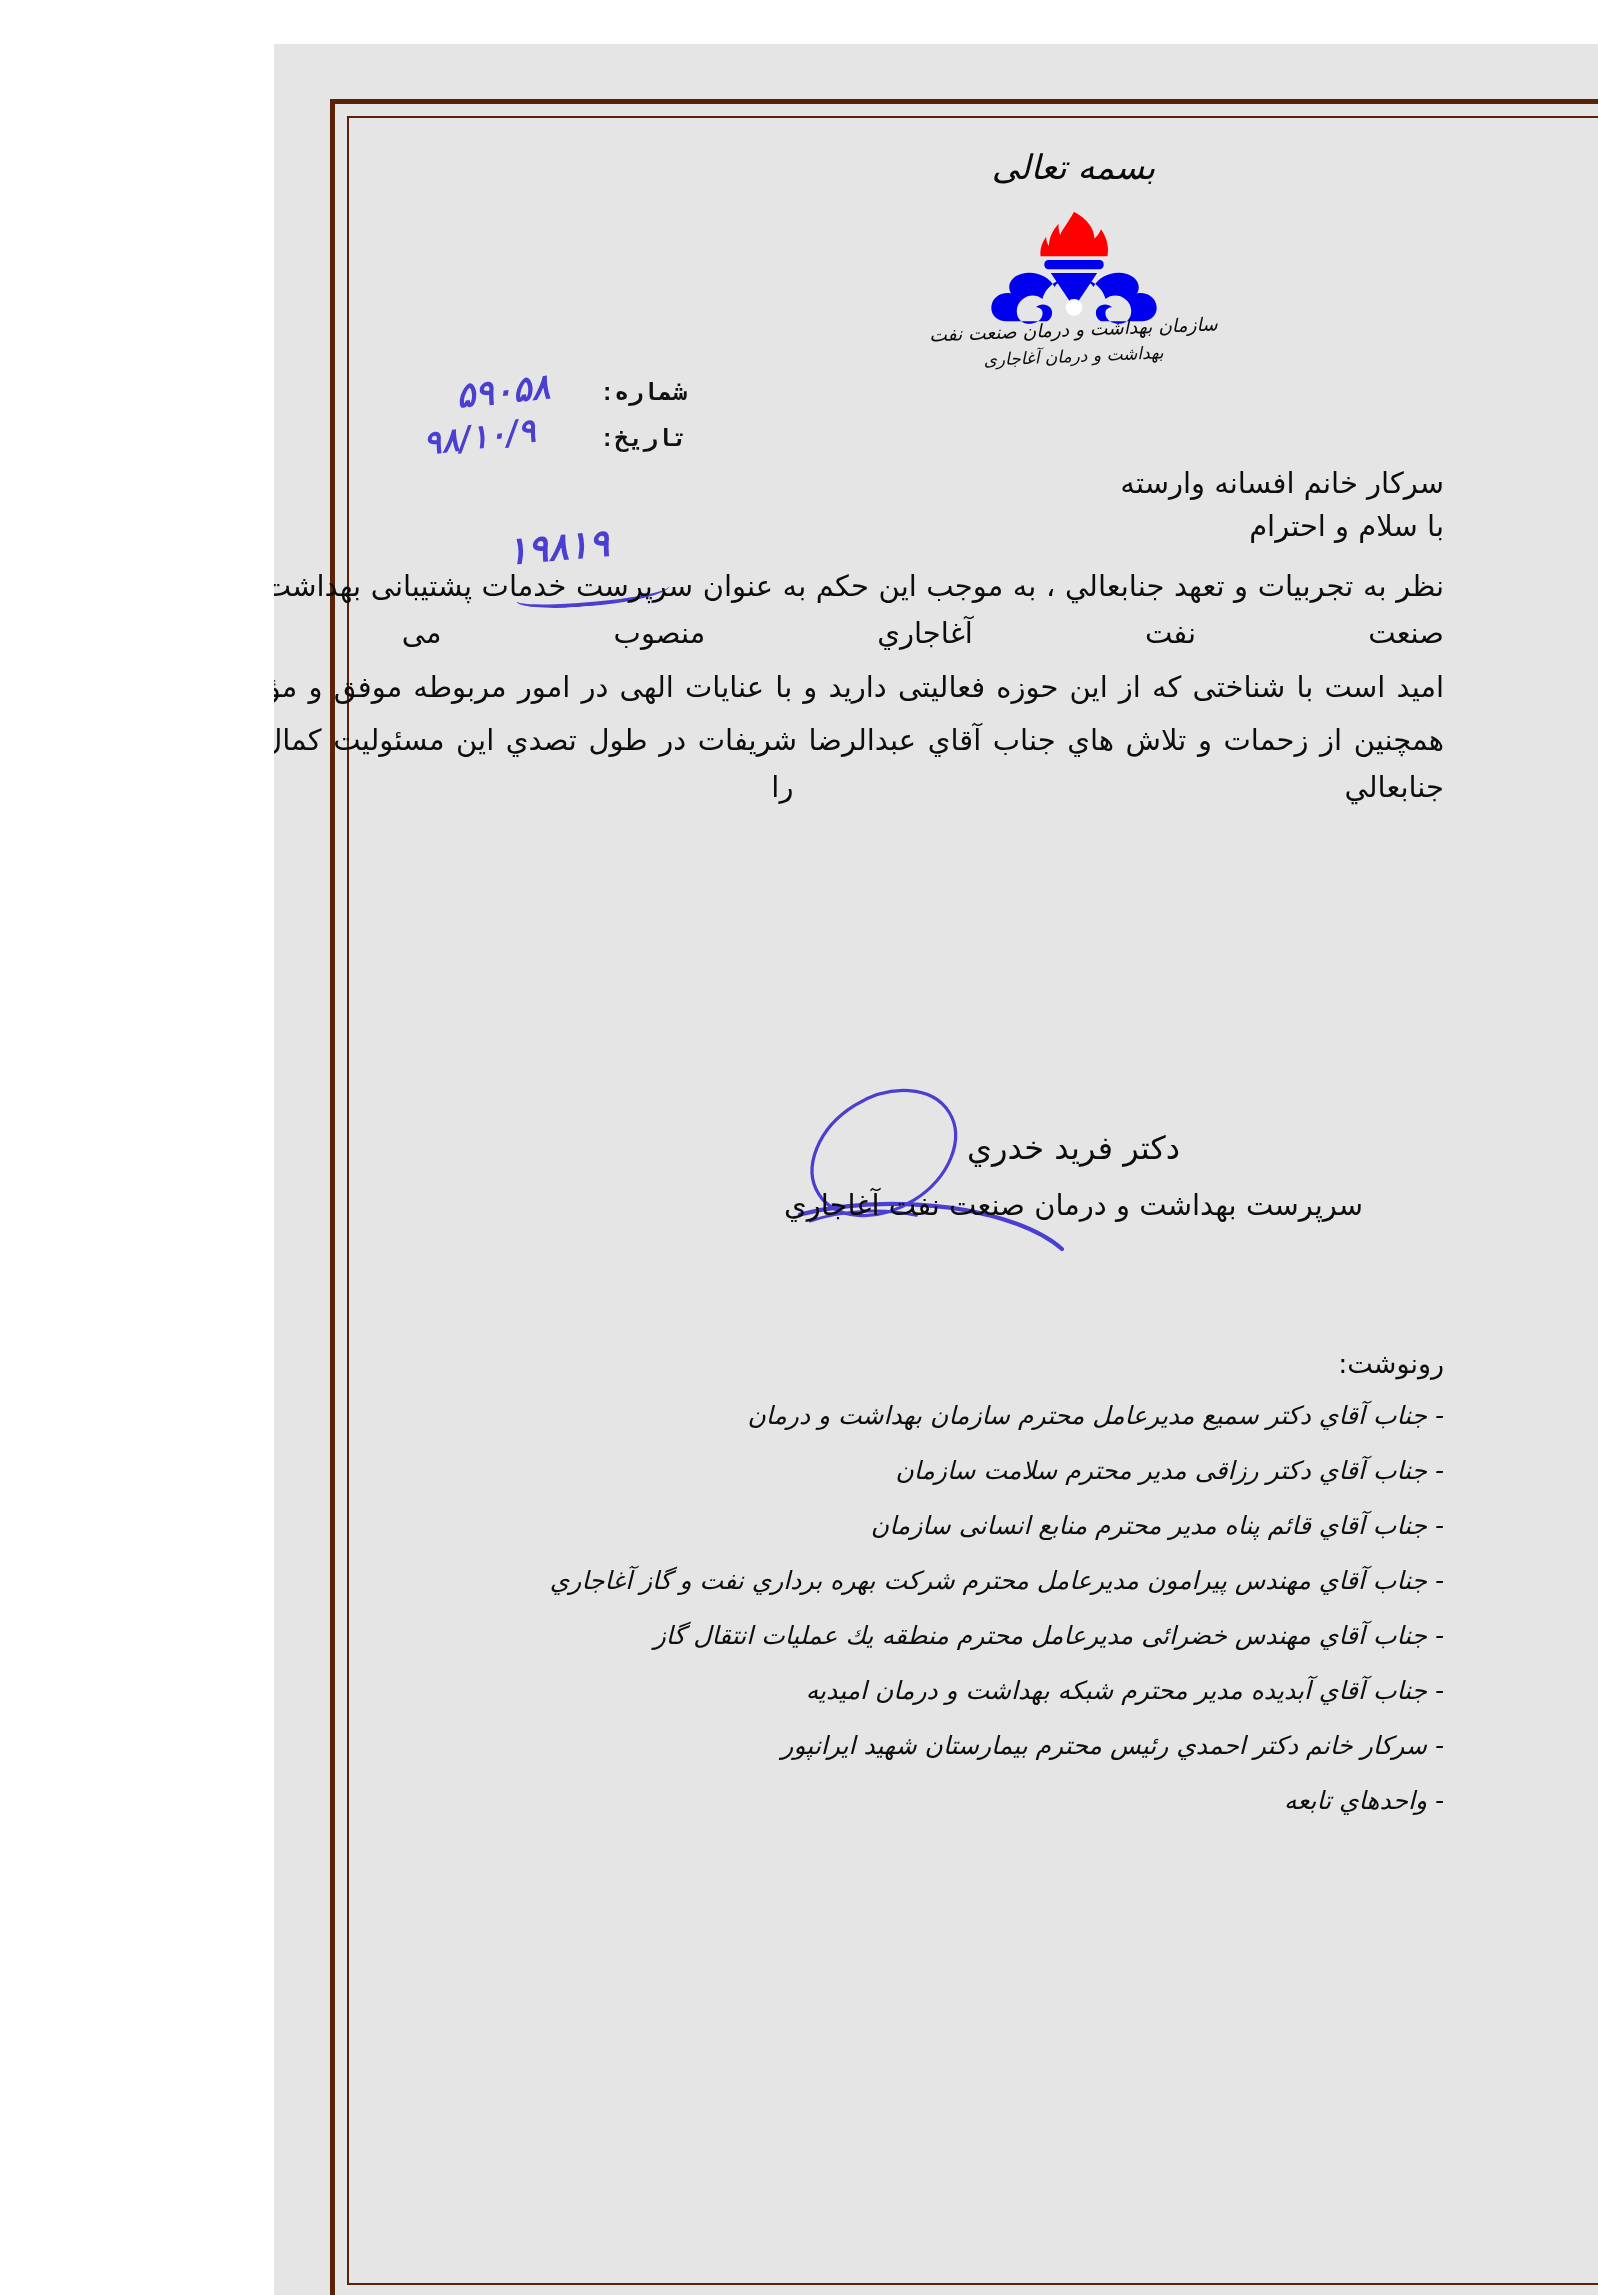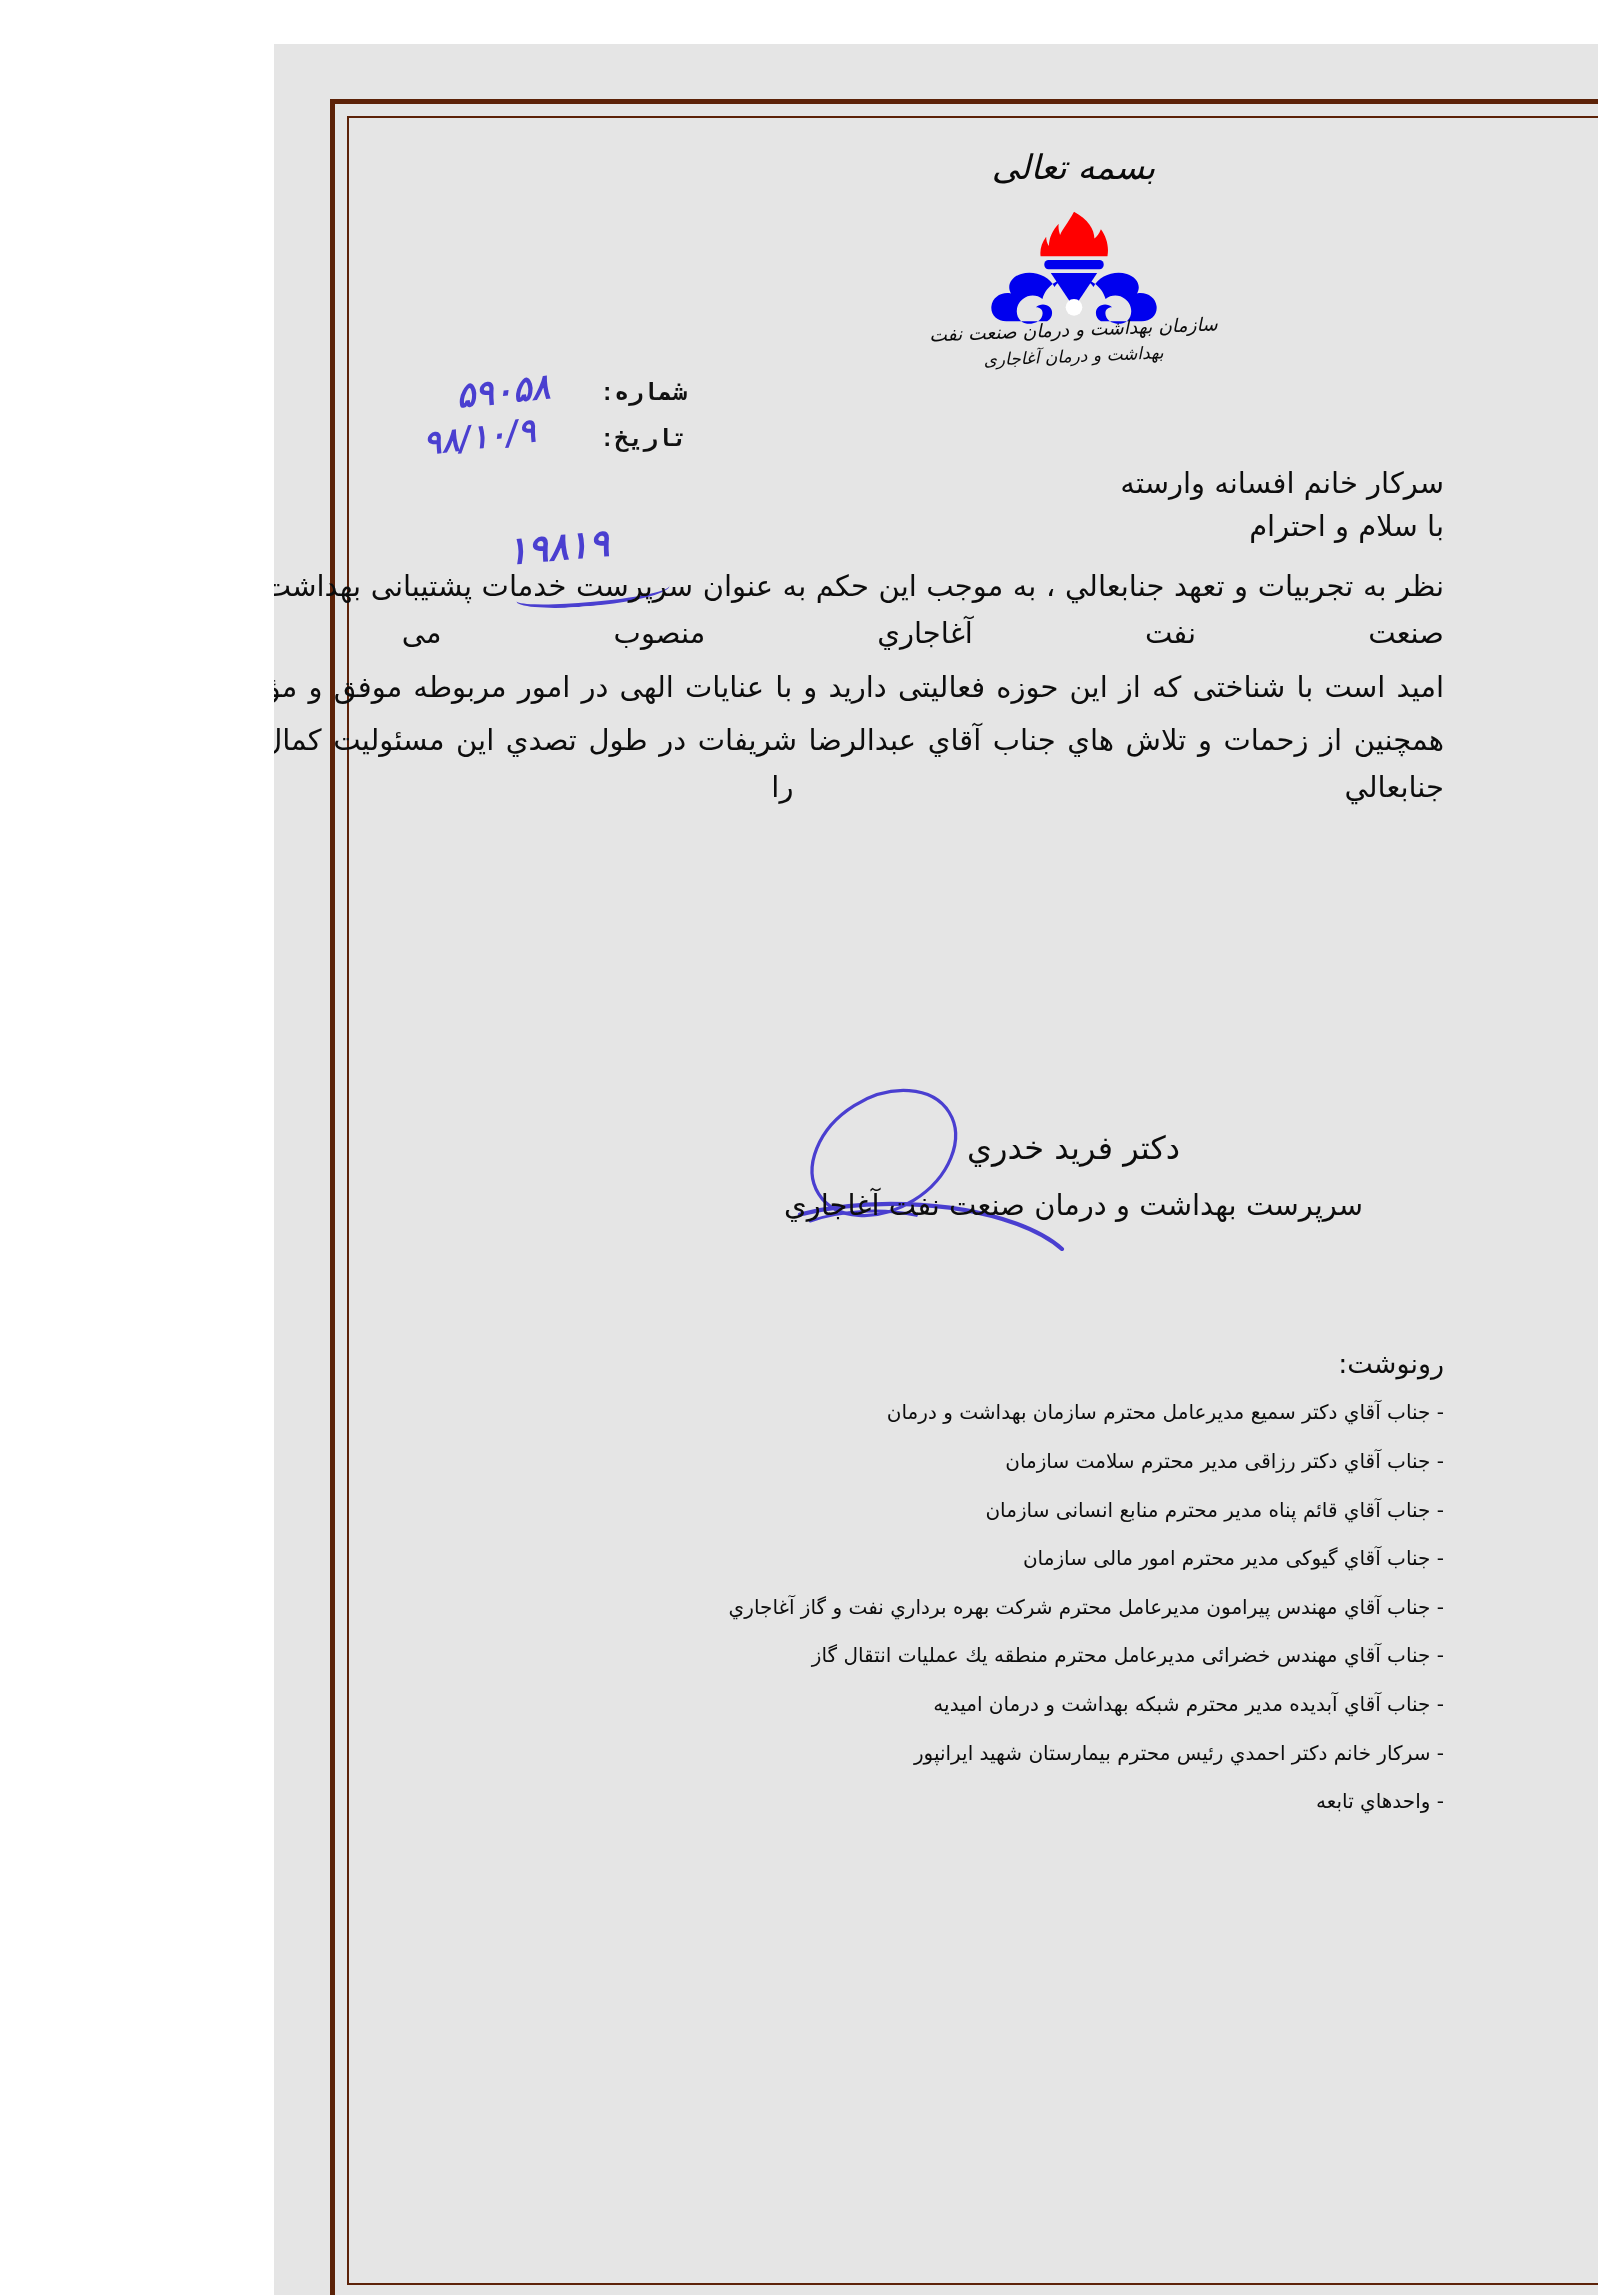--- a/index.html
+++ b/index.html
@@ -192,26 +192,27 @@
     direction: rtl;
     text-align: right;
   }
   .cc-title {
     font-size: 27px;
     color: #0d0d0d;
     margin-bottom: 21.4px;
     letter-spacing: -0.5px;
   }
   .cc-item {
-    font-size: 20px;
+    font-size: 25px;
     color: #0d0d0d;
     line-height: 1.28;
     margin-bottom: 23px;
     letter-spacing: -0.5px;
     white-space: nowrap;
+    font-style: italic;
   }
 </style>
 </head>
 <body>
 
 <div id="page">
 
   <div class="border-outer"></div>
   <div class="border-inner"></div>
 
@@ -264,21 +265,20 @@
   <div class="sig-block">
     <div class="sig-name">دکتر فرید خدري</div>
     <div class="sig-title">سرپرست بهداشت و درمان صنعت نفت آغاجاري</div>
   </div>
 
   <div class="cc-block">
     <div class="cc-title">رونوشت:</div>
     <div class="cc-item">- جناب آقاي دکتر سمیع مدیرعامل محترم سازمان بهداشت و درمان</div>
     <div class="cc-item">- جناب آقاي دکتر رزاقی مدیر محترم سلامت سازمان</div>
     <div class="cc-item">- جناب آقاي قائم پناه مدیر محترم منابع انسانی سازمان</div>
-    <div class="cc-item">- جناب آقاي گیوکی مدیر محترم امور مالی سازمان</div>
     <div class="cc-item">- جناب آقاي مهندس پیرامون مدیرعامل محترم شرکت بهره برداري نفت و گاز آغاجاري</div>
     <div class="cc-item">- جناب آقاي مهندس خضرائی مدیرعامل محترم منطقه یك عملیات انتقال گاز</div>
     <div class="cc-item">- جناب آقاي آبدیده مدیر محترم شبکه بهداشت و درمان امیدیه</div>
     <div class="cc-item">- سرکار خانم دکتر احمدي رئیس محترم بیمارستان شهید ایرانپور</div>
     <div class="cc-item">- واحدهاي تابعه</div>
   </div>
 
 </div>
 
 

